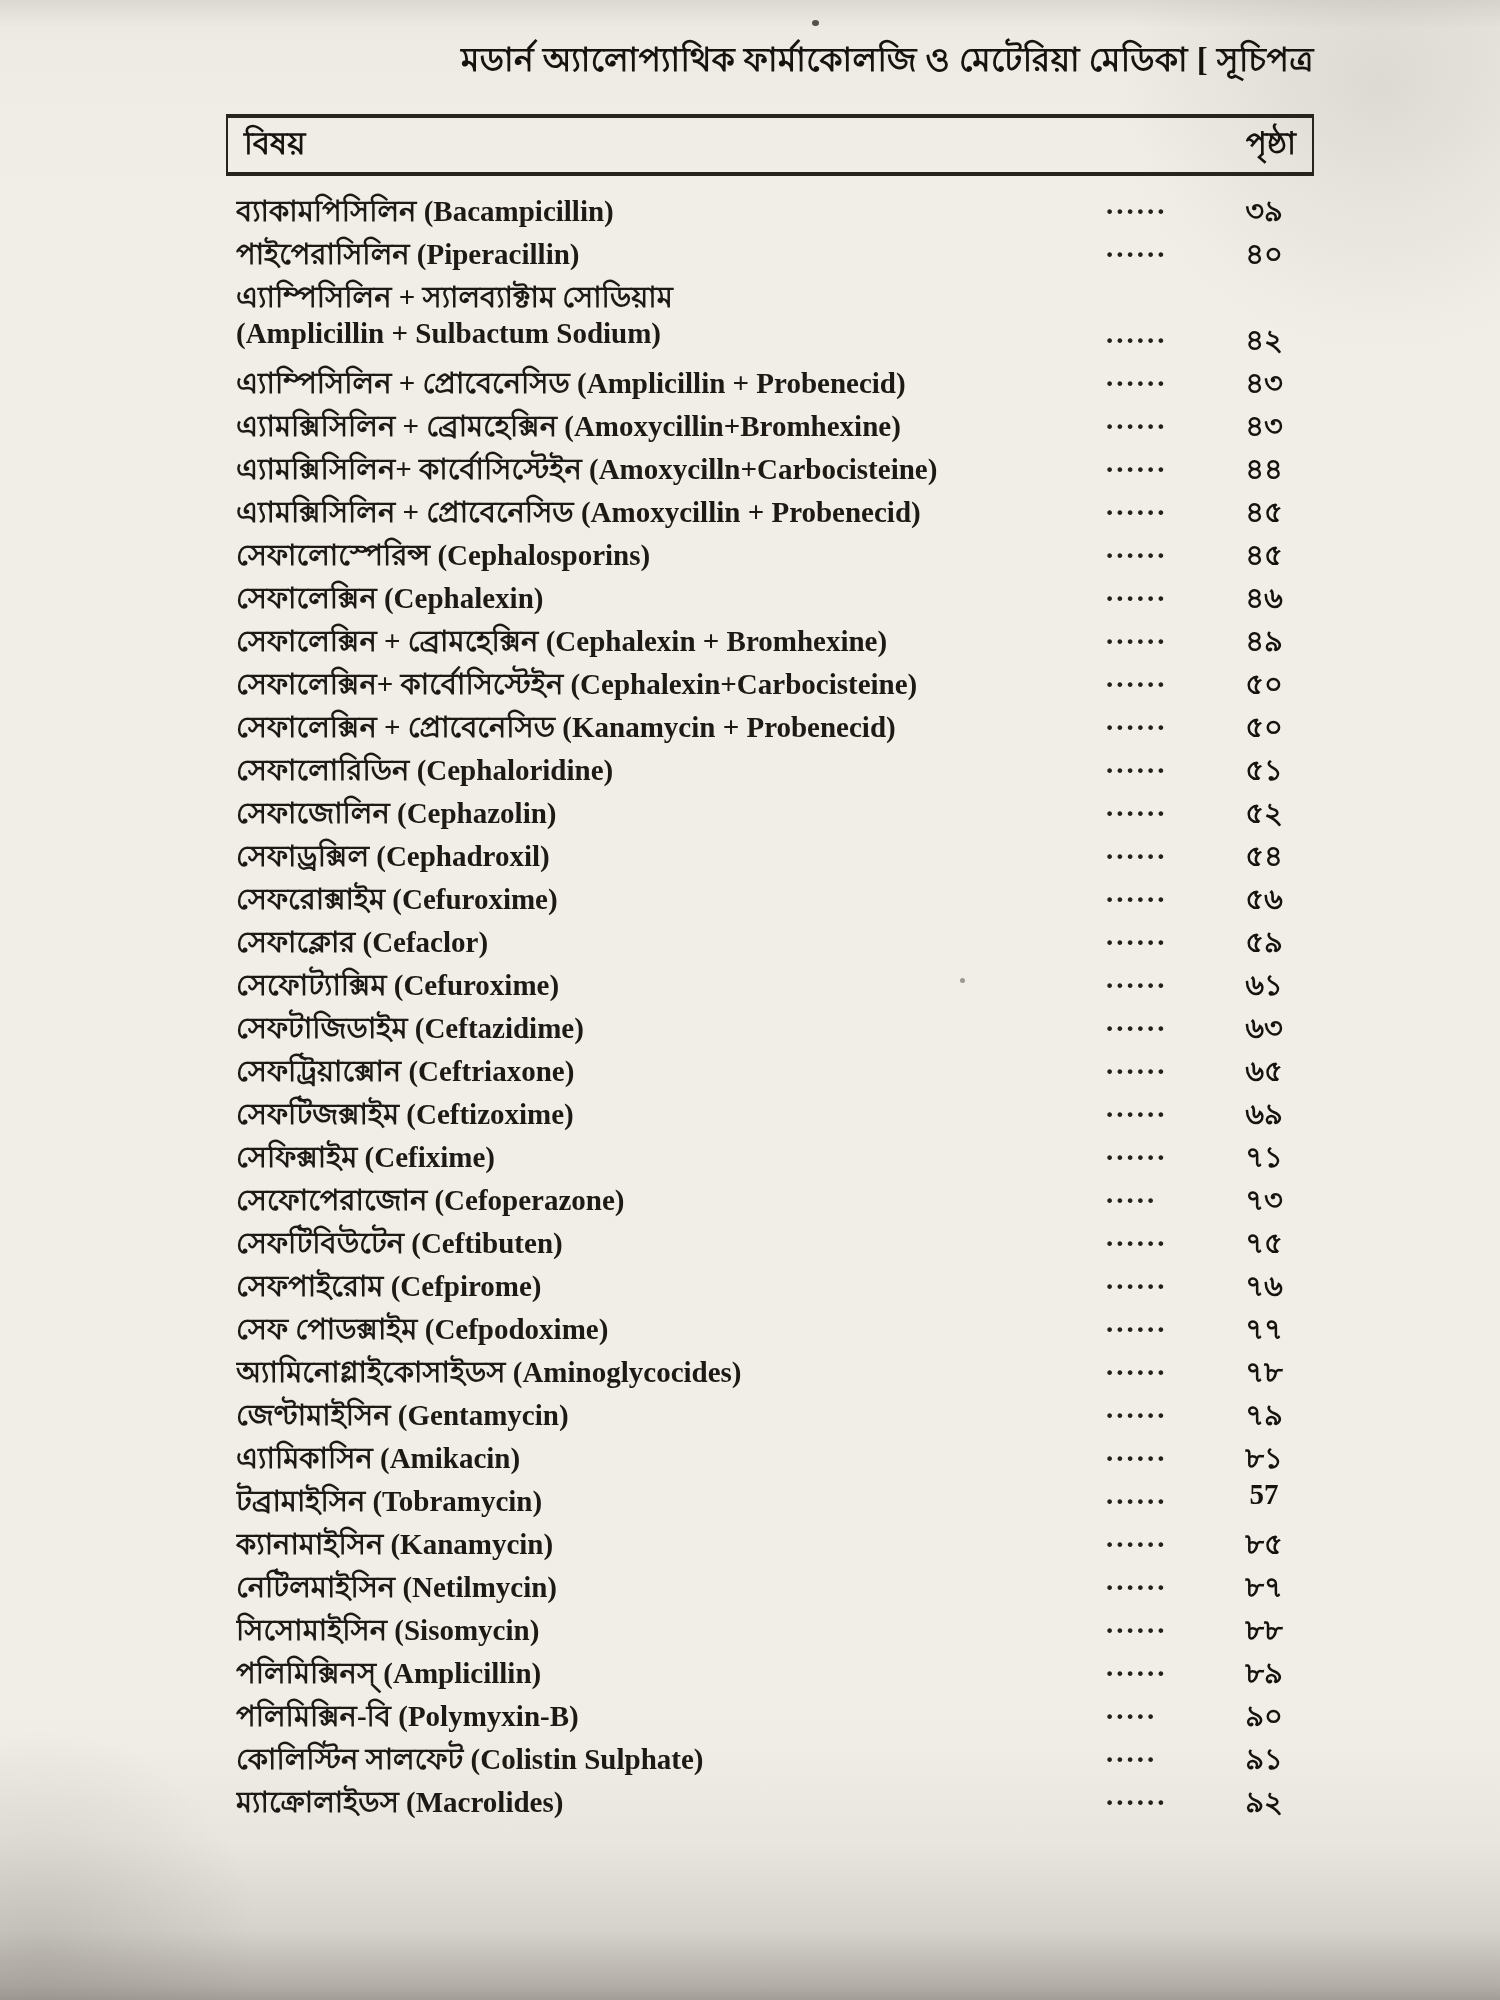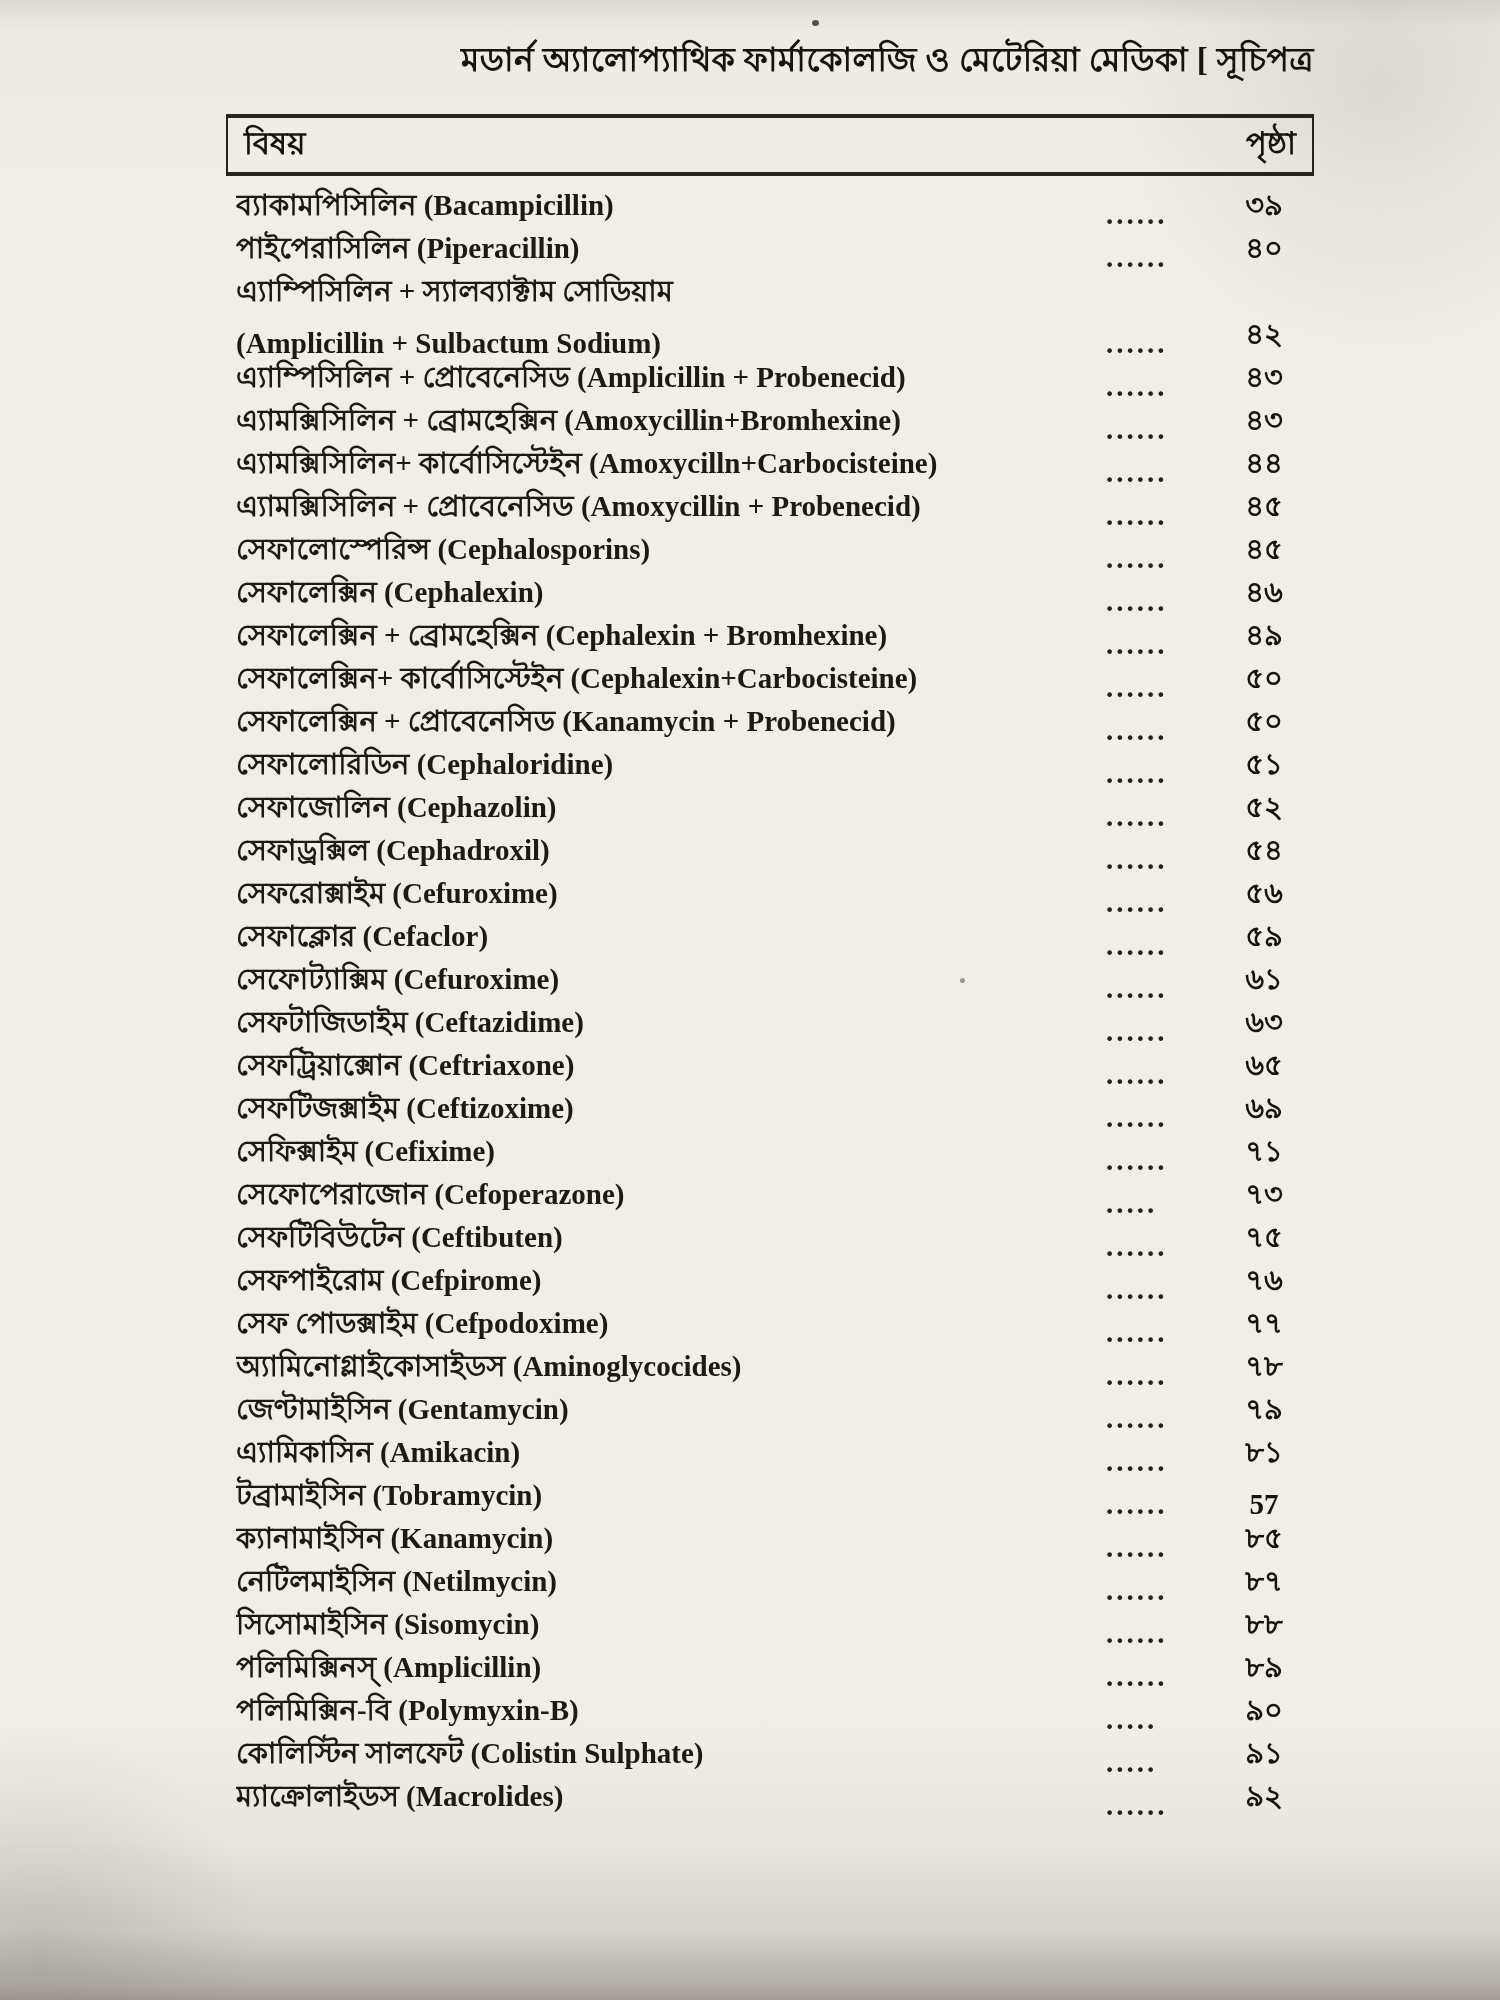--- a/index.html
+++ b/index.html
@@ -59,21 +59,21 @@
     padding: 0 16px;
     font-size: 31px;
     font-weight: bold;
     color: #16130f;
   }
   .toc-body {
     padding-top: 12px;
   }
   .toc-row {
     display: flex;
-    align-items: flex-end;
+    align-items: flex-start;
     height: 43px;
     font-size: 29px;
     font-weight: 600;
     color: #1d1a16;
     padding: 0 4px 0 10px;
   }
   .subject {
     flex: 1;
     white-space: nowrap;
     overflow: hidden;

